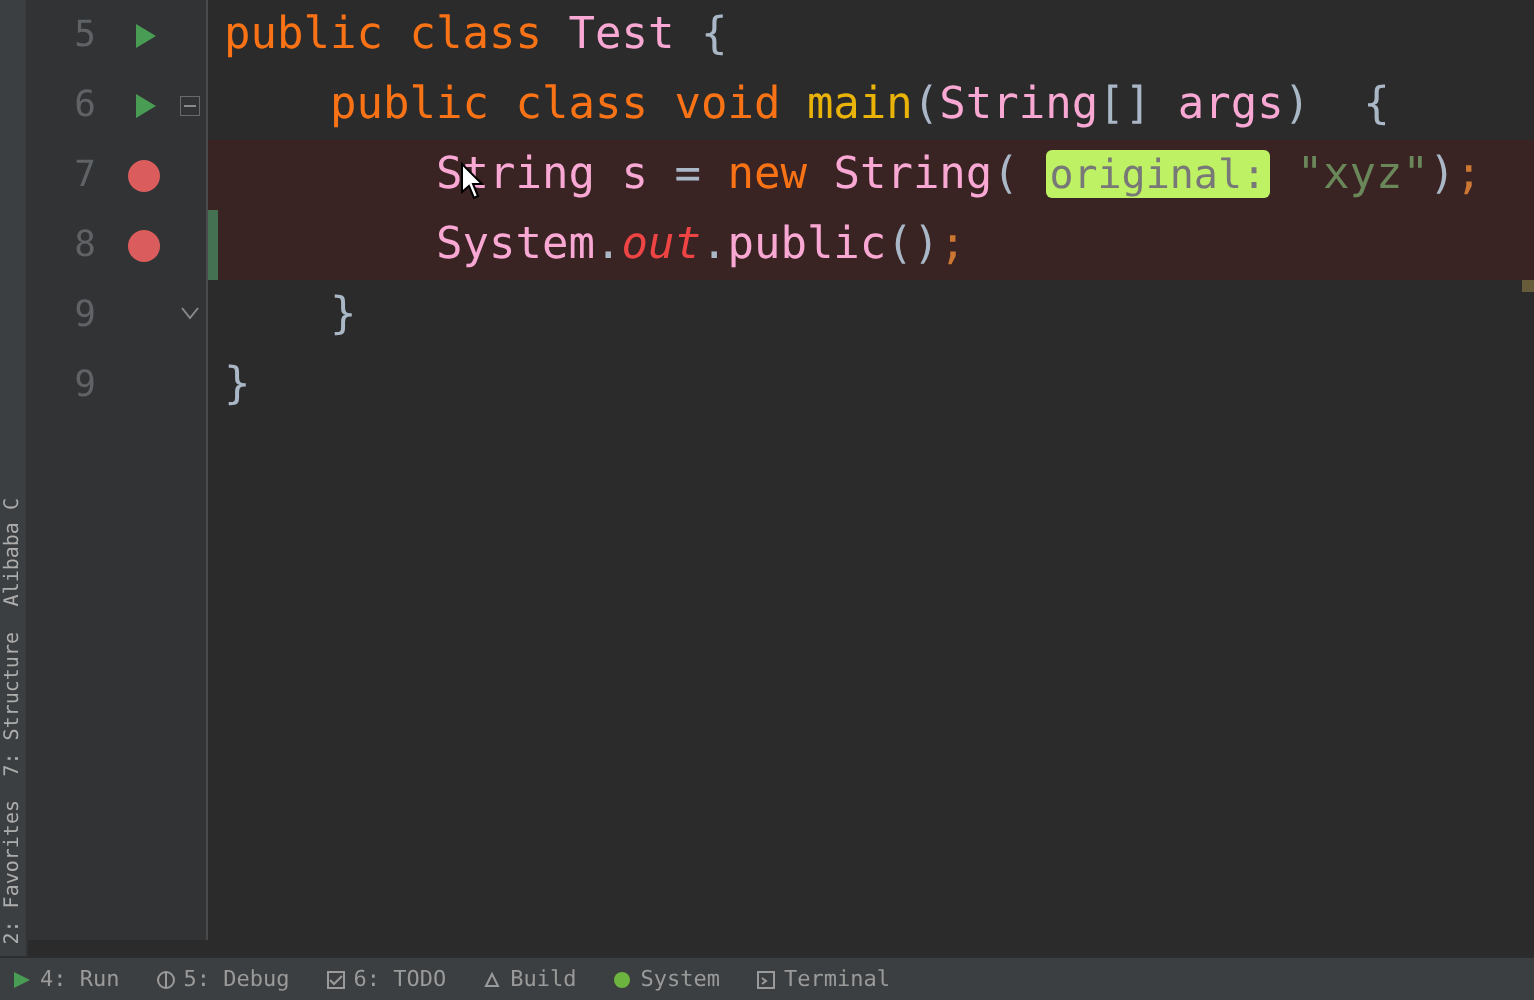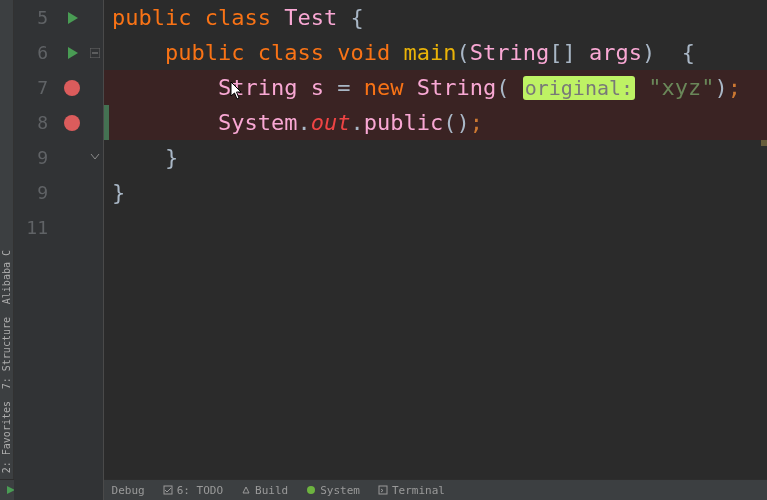--- a/index.html
+++ b/index.html
@@ -229,26 +229,20 @@
           <div class="code">    <span class="punct">}</span></div>
         </div>
 
         <div class="line">
           <div class="gutter">
             <span class="lineno">9</span>
           </div>
           <div class="code"><span class="punct">}</span></div>
         </div>
 
-        <div class="line">
-          <div class="gutter">
-            <span class="lineno">11</span>
-          </div>
-          <div class="code"></div>
-        </div>
 
         <div class="line" style="height:260px">
           <div class="gutter" style="height:100%"></div>
           <div class="code"></div>
         </div>
 
       </div>
 
       <div class="cursor-arrow">
         <svg width="14" height="20" viewBox="0 0 14 20">

